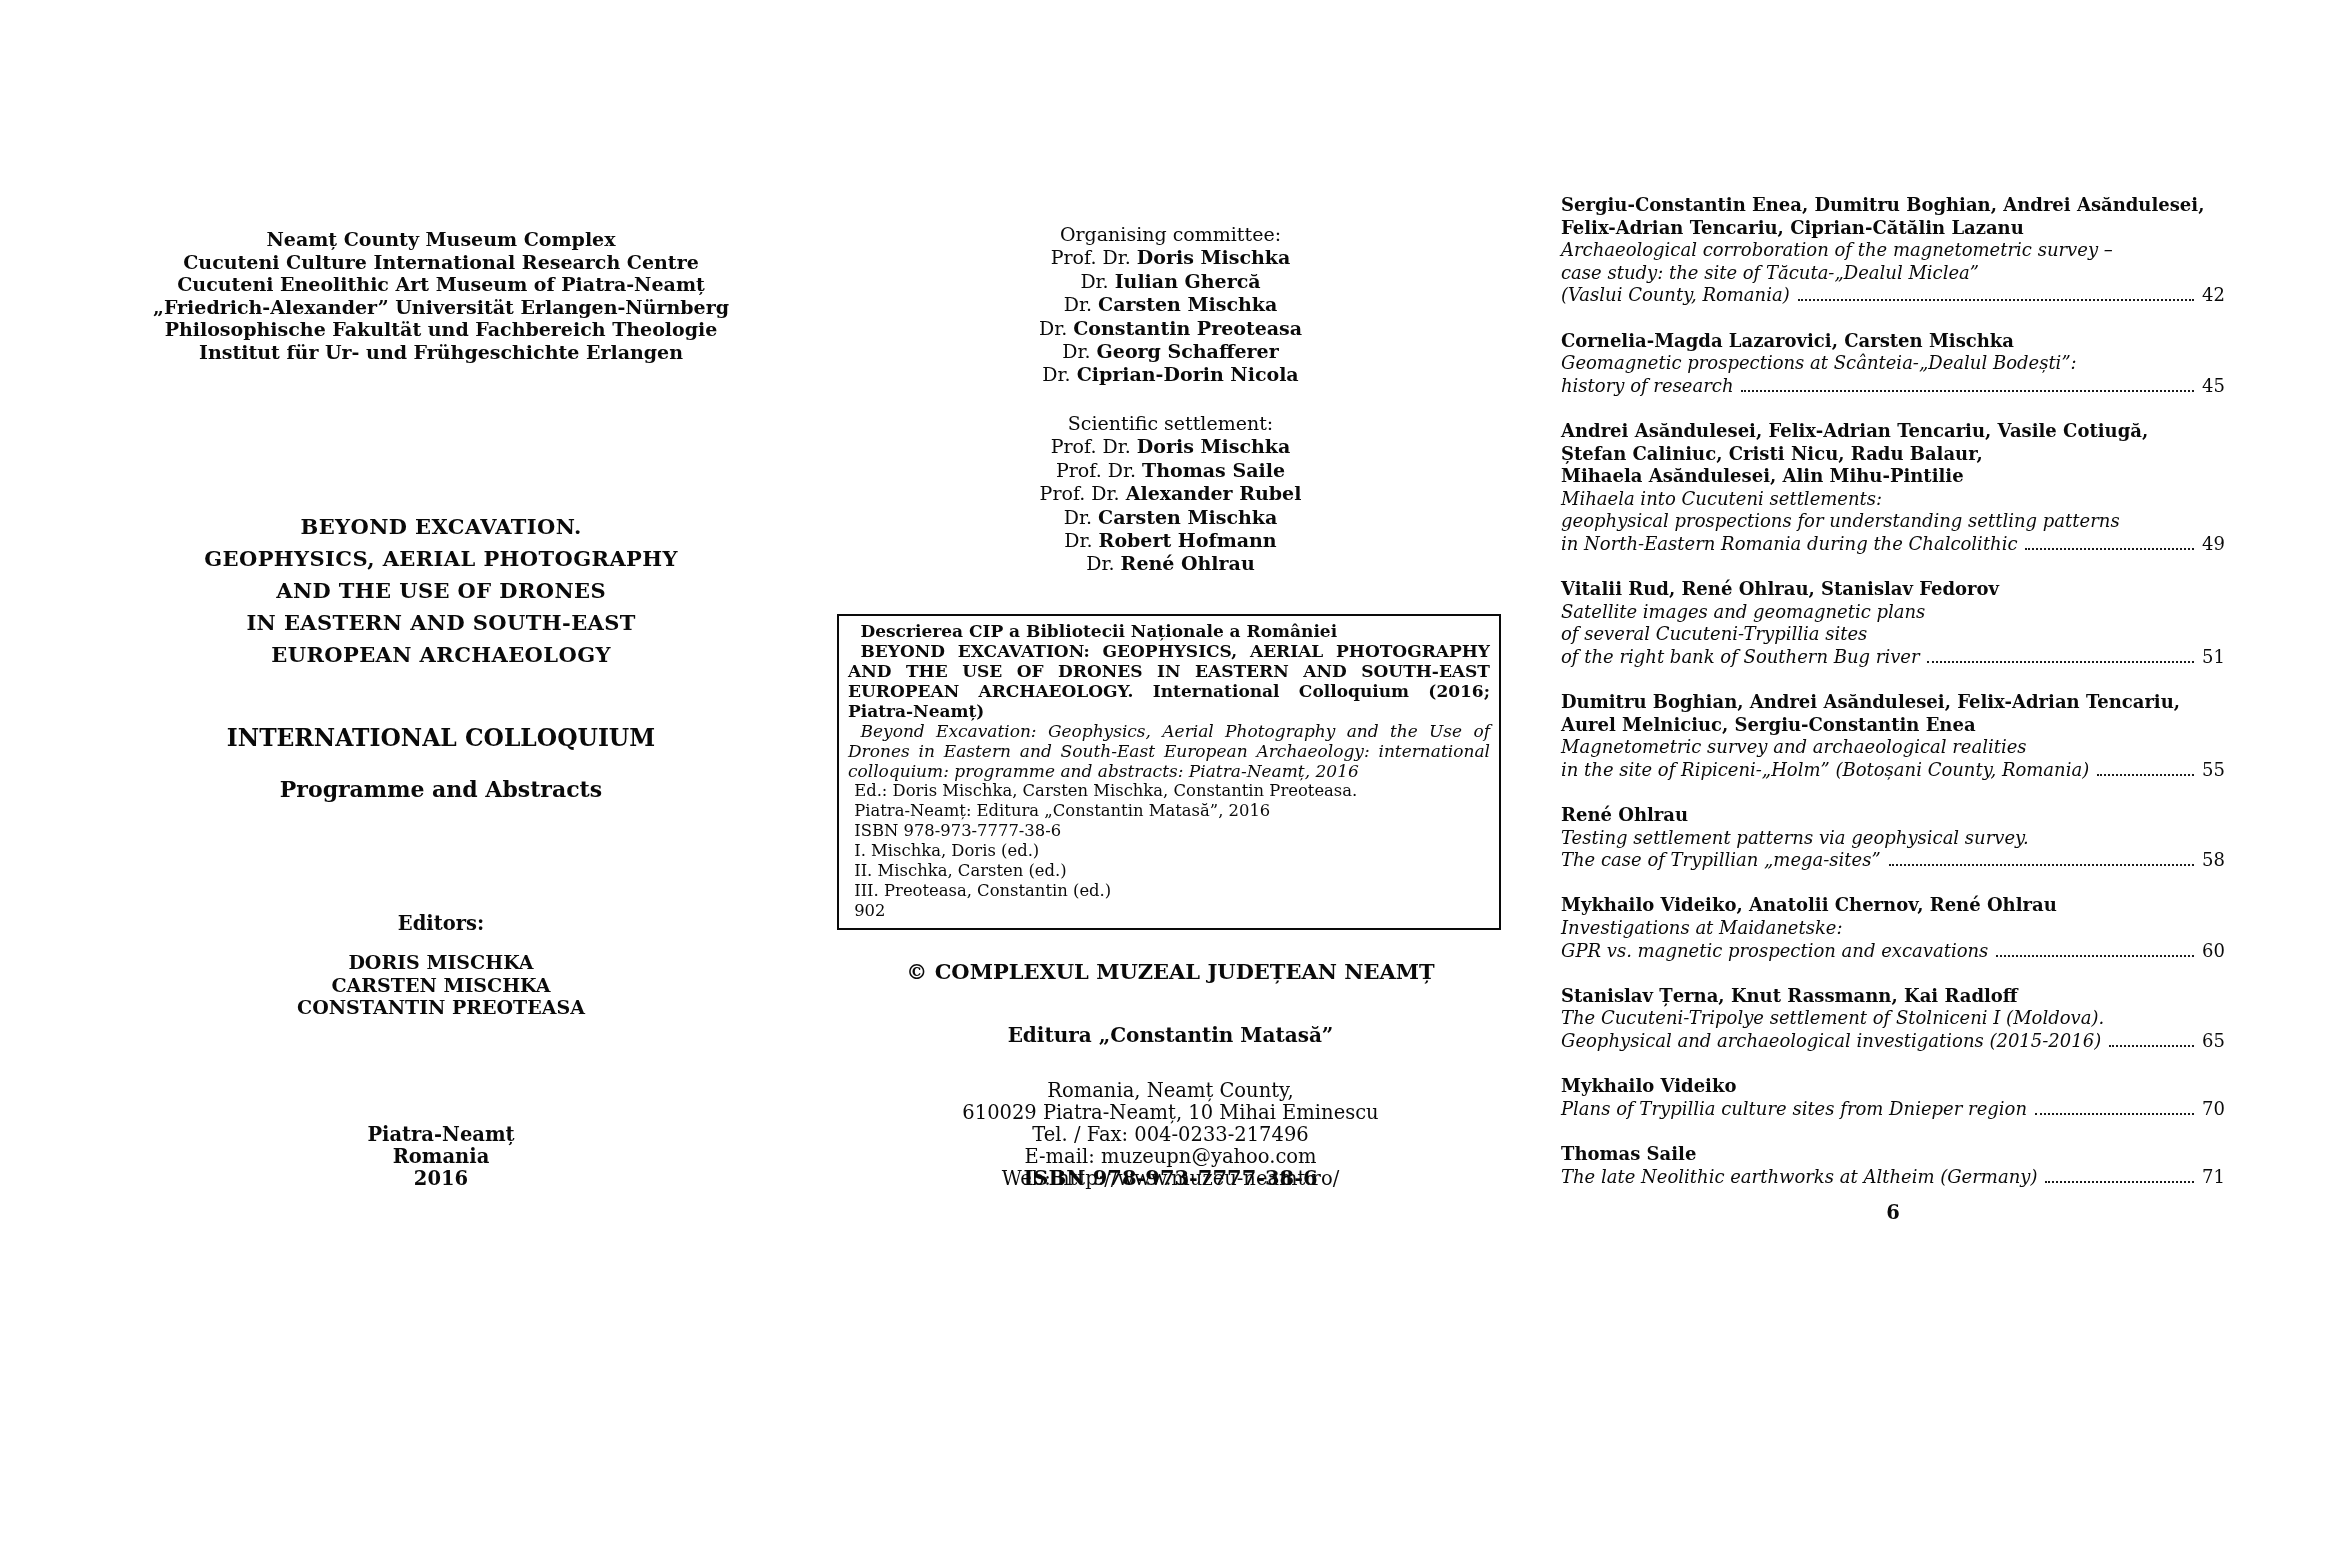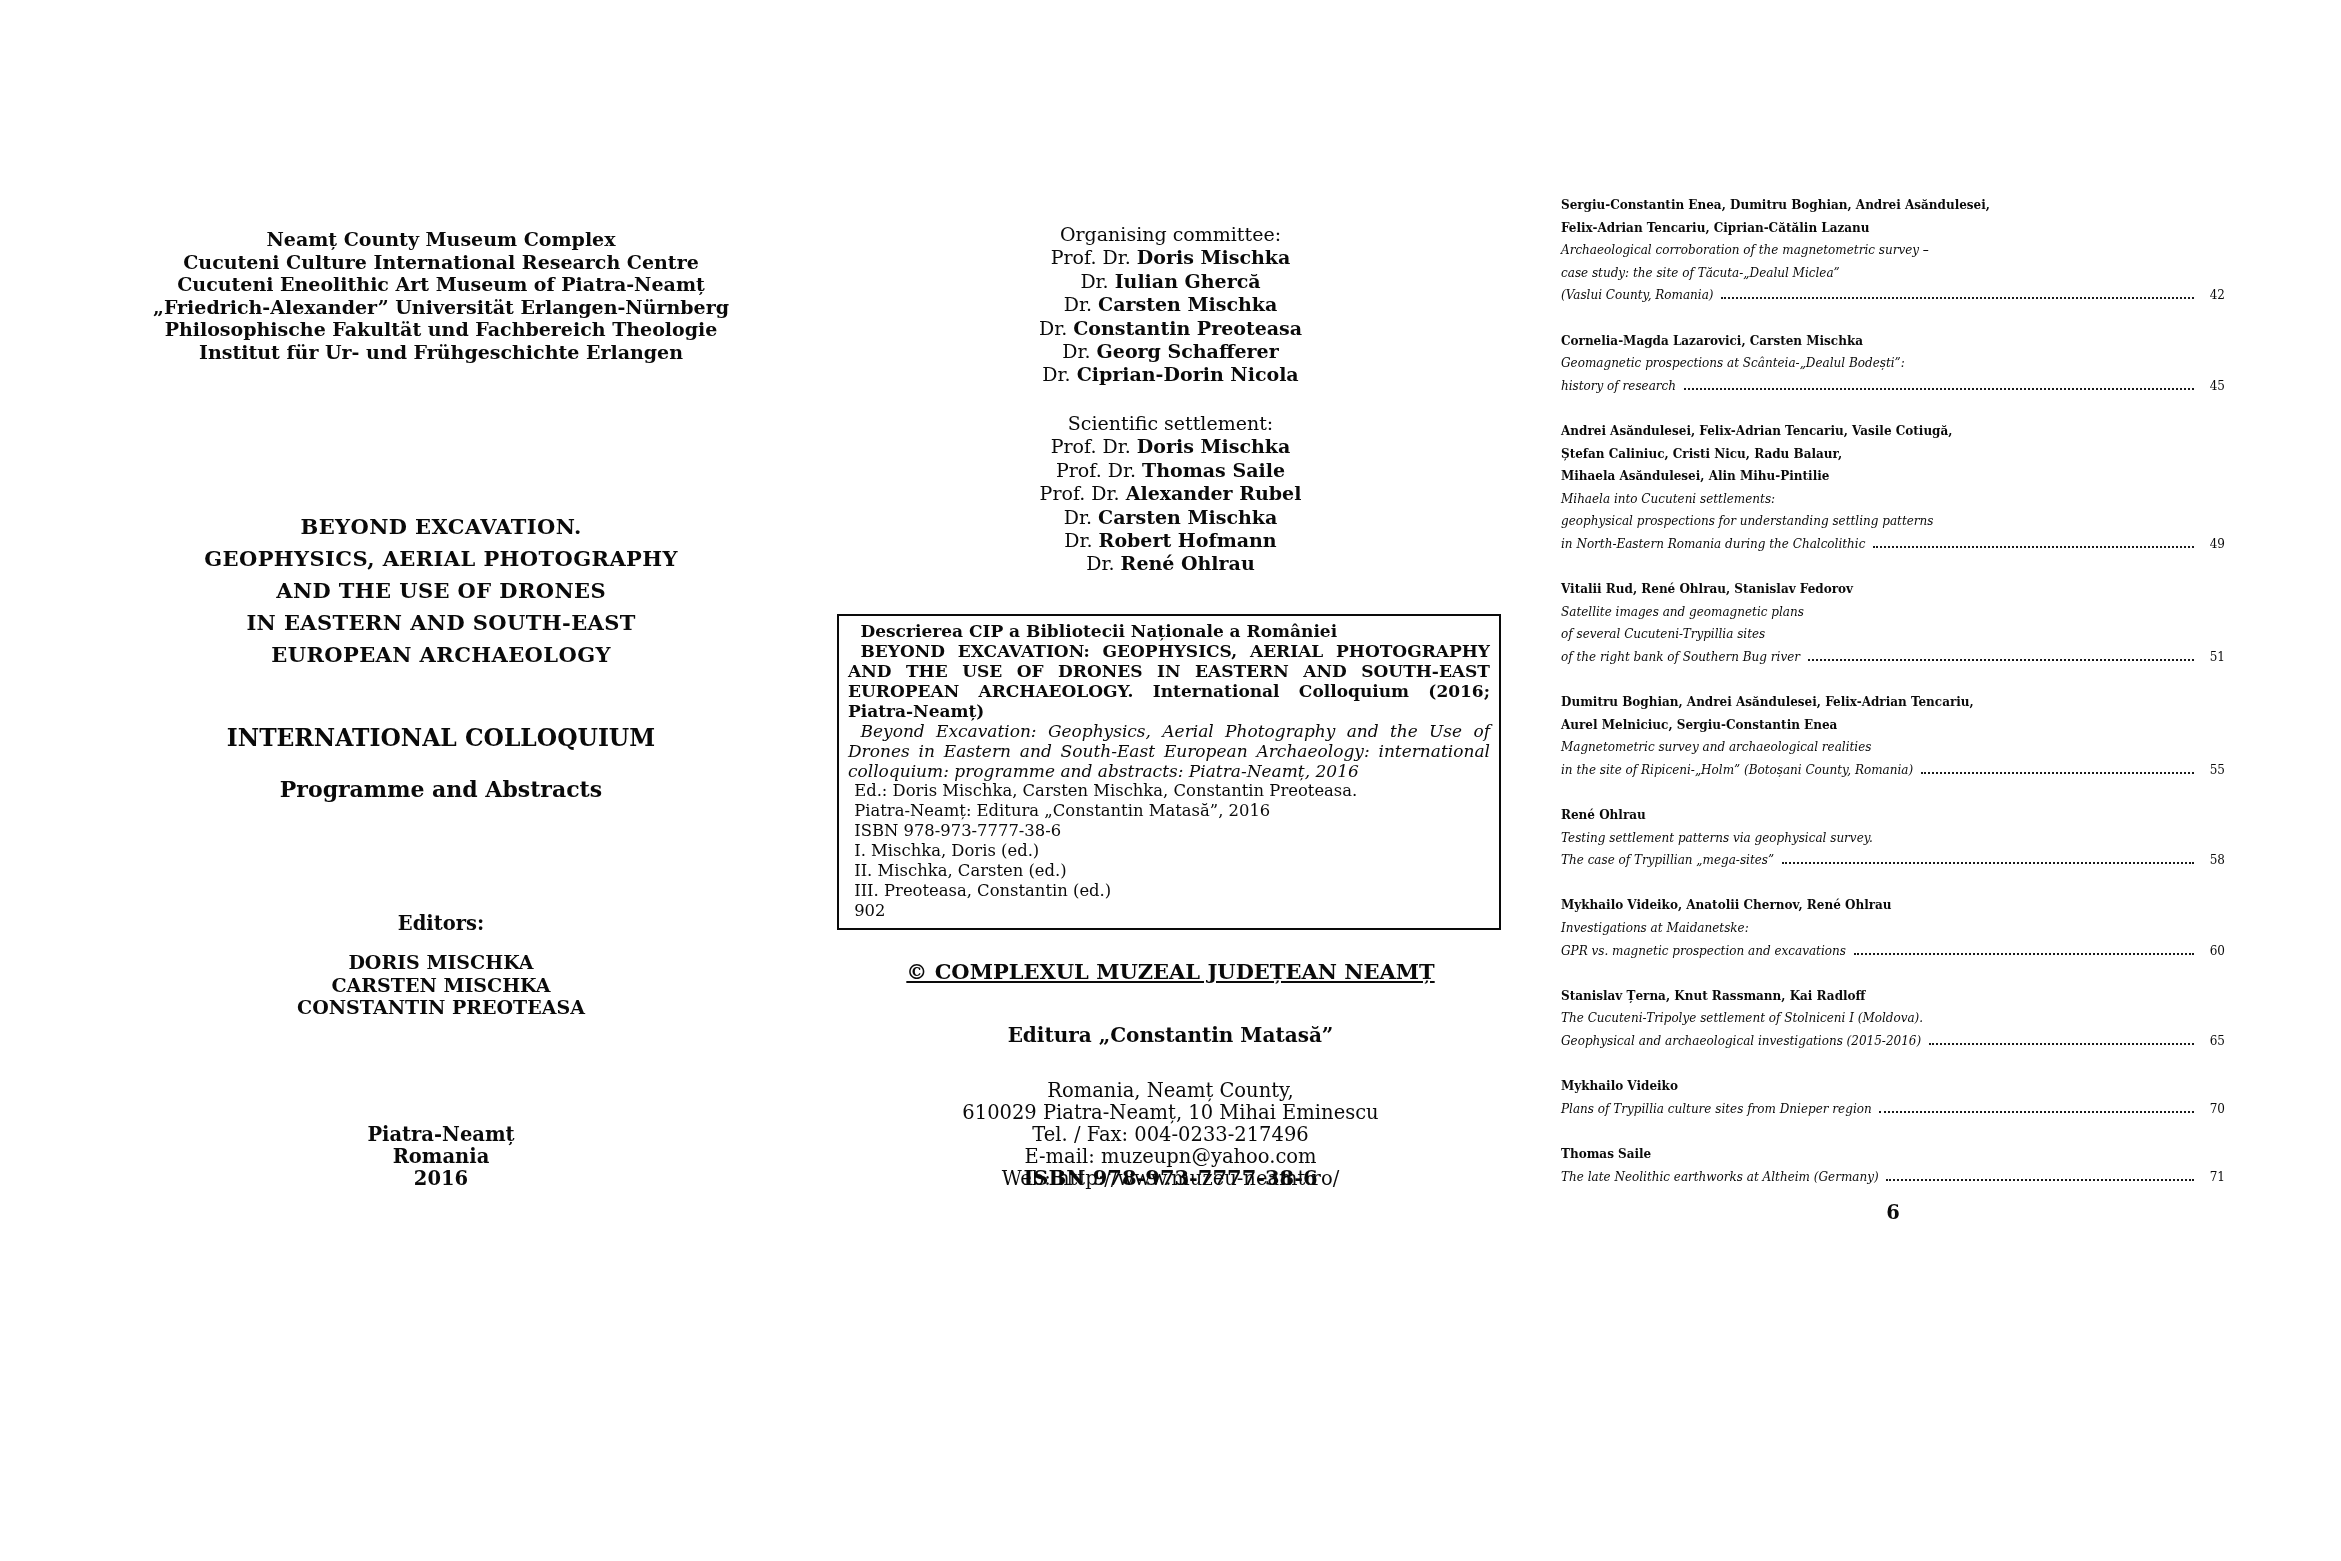--- a/index.html
+++ b/index.html
@@ -108,21 +108,20 @@
   .cip-heading { font-weight: bold; text-indent: 12.5px; }
   .cip-caps { font-weight: bold; text-align: justify; text-indent: 12.5px; }
   .cip-italic { font-style: italic; text-align: justify; text-indent: 12.5px; }
   .cip-lines div { text-indent: 6.2px; font-size: 16.4px; }
   .copyright-line {
     position: absolute;
     left: 0; top: 959px;
     width: 100%;
     font-size: 21px;
     font-weight: bold;
-    text-decoration: underline;
   }
   .publisher-name {
     position: absolute;
     left: 0; top: 1023px;
     width: 100%;
     font-size: 20px;
     font-weight: bold;
   }
   .publisher-lines {
     position: absolute;
@@ -143,21 +142,21 @@
   .toc-page {
     position: absolute;
     left: 1561px;
     top: 0;
     width: 664px;
   }
   .toc-list {
     position: absolute;
     left: 0; top: 194px;
     width: 100%;
-    font-size: 12px;
+    font-size: 18px;
     line-height: 22.6px;
   }
   .toc-entry { margin-bottom: 22.6px; }
   .toc-authors { font-weight: bold; }
   .toc-title { font-style: italic; }
   .toc-lastline { display: flex; align-items: baseline; }
   .toc-lastline .toc-tail { white-space: nowrap; }
   .toc-dots {
     flex: 1;
     margin: 0 4.7px 3.1px 7.8px;

